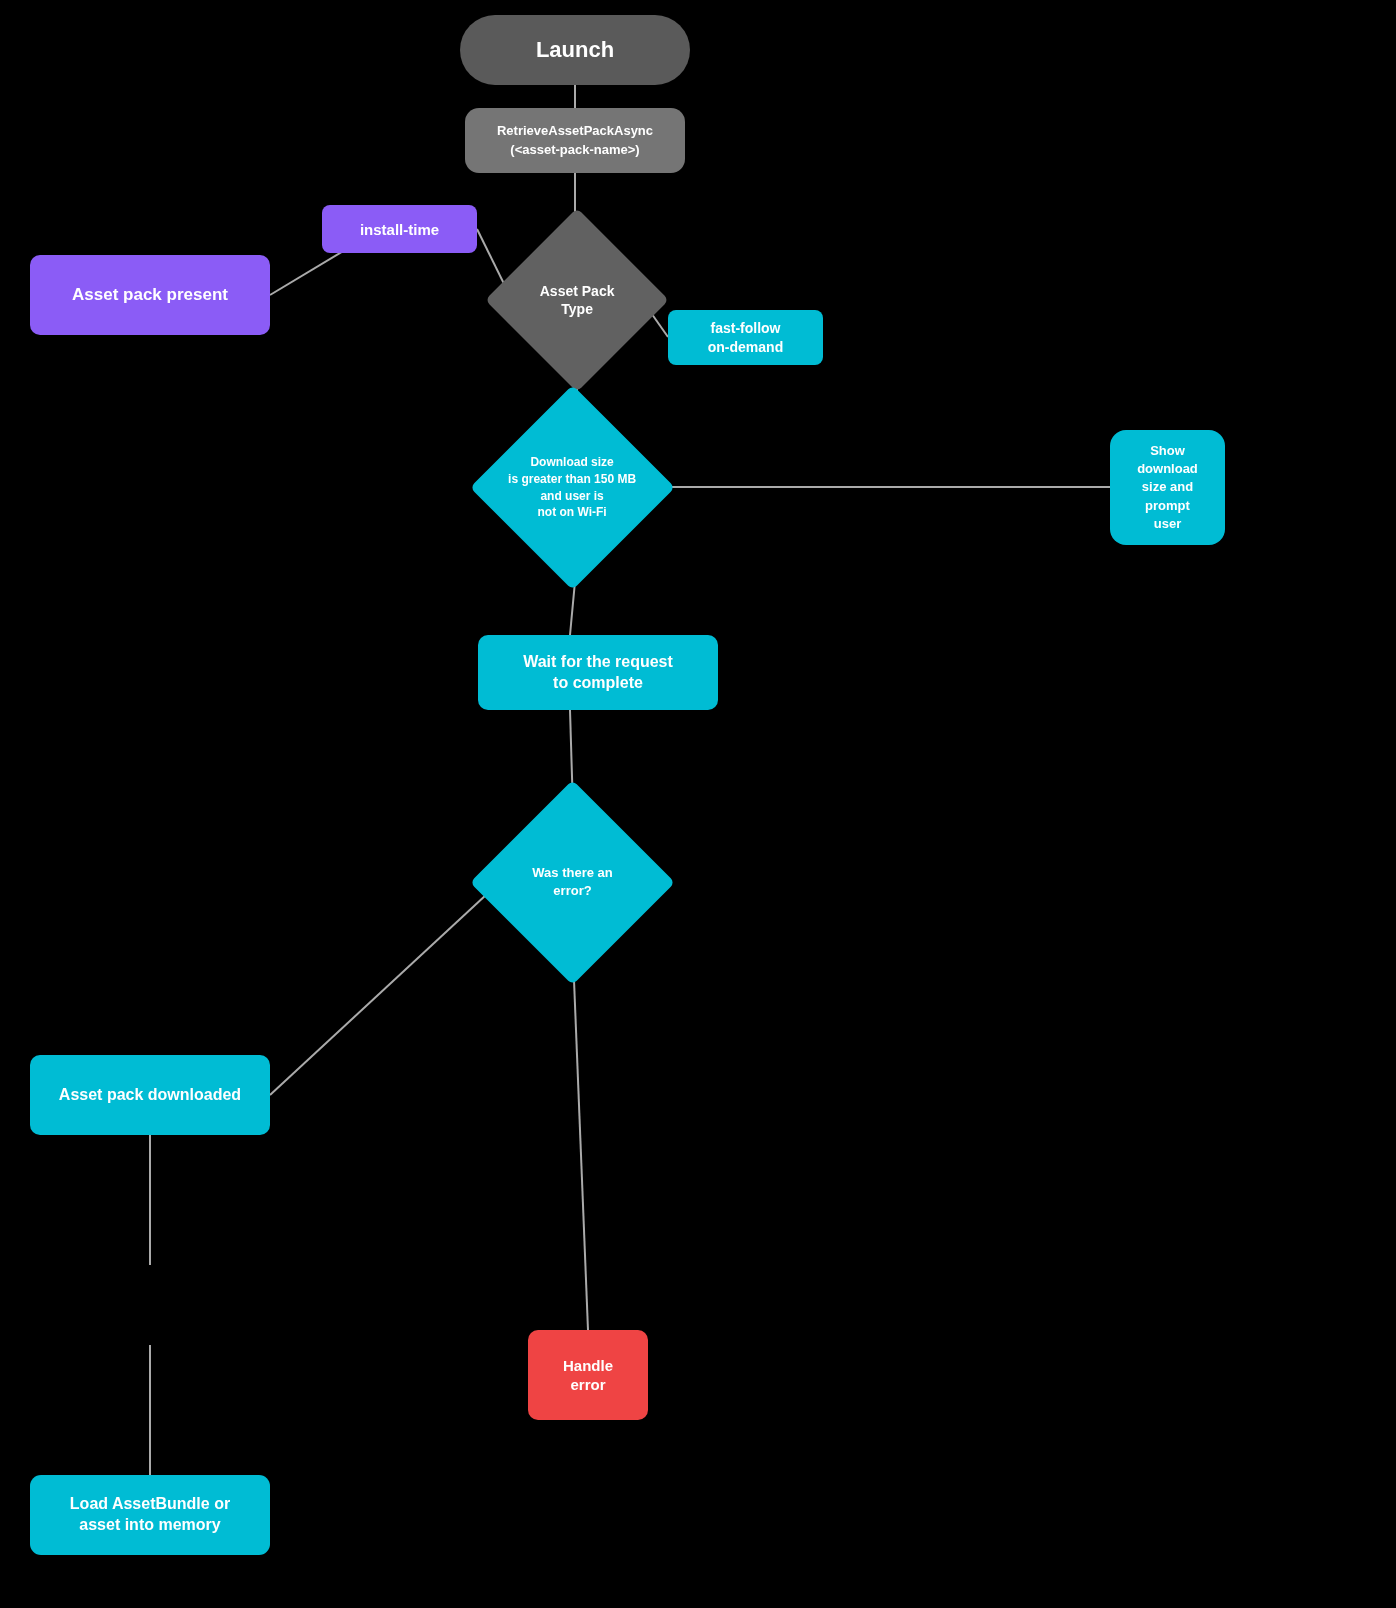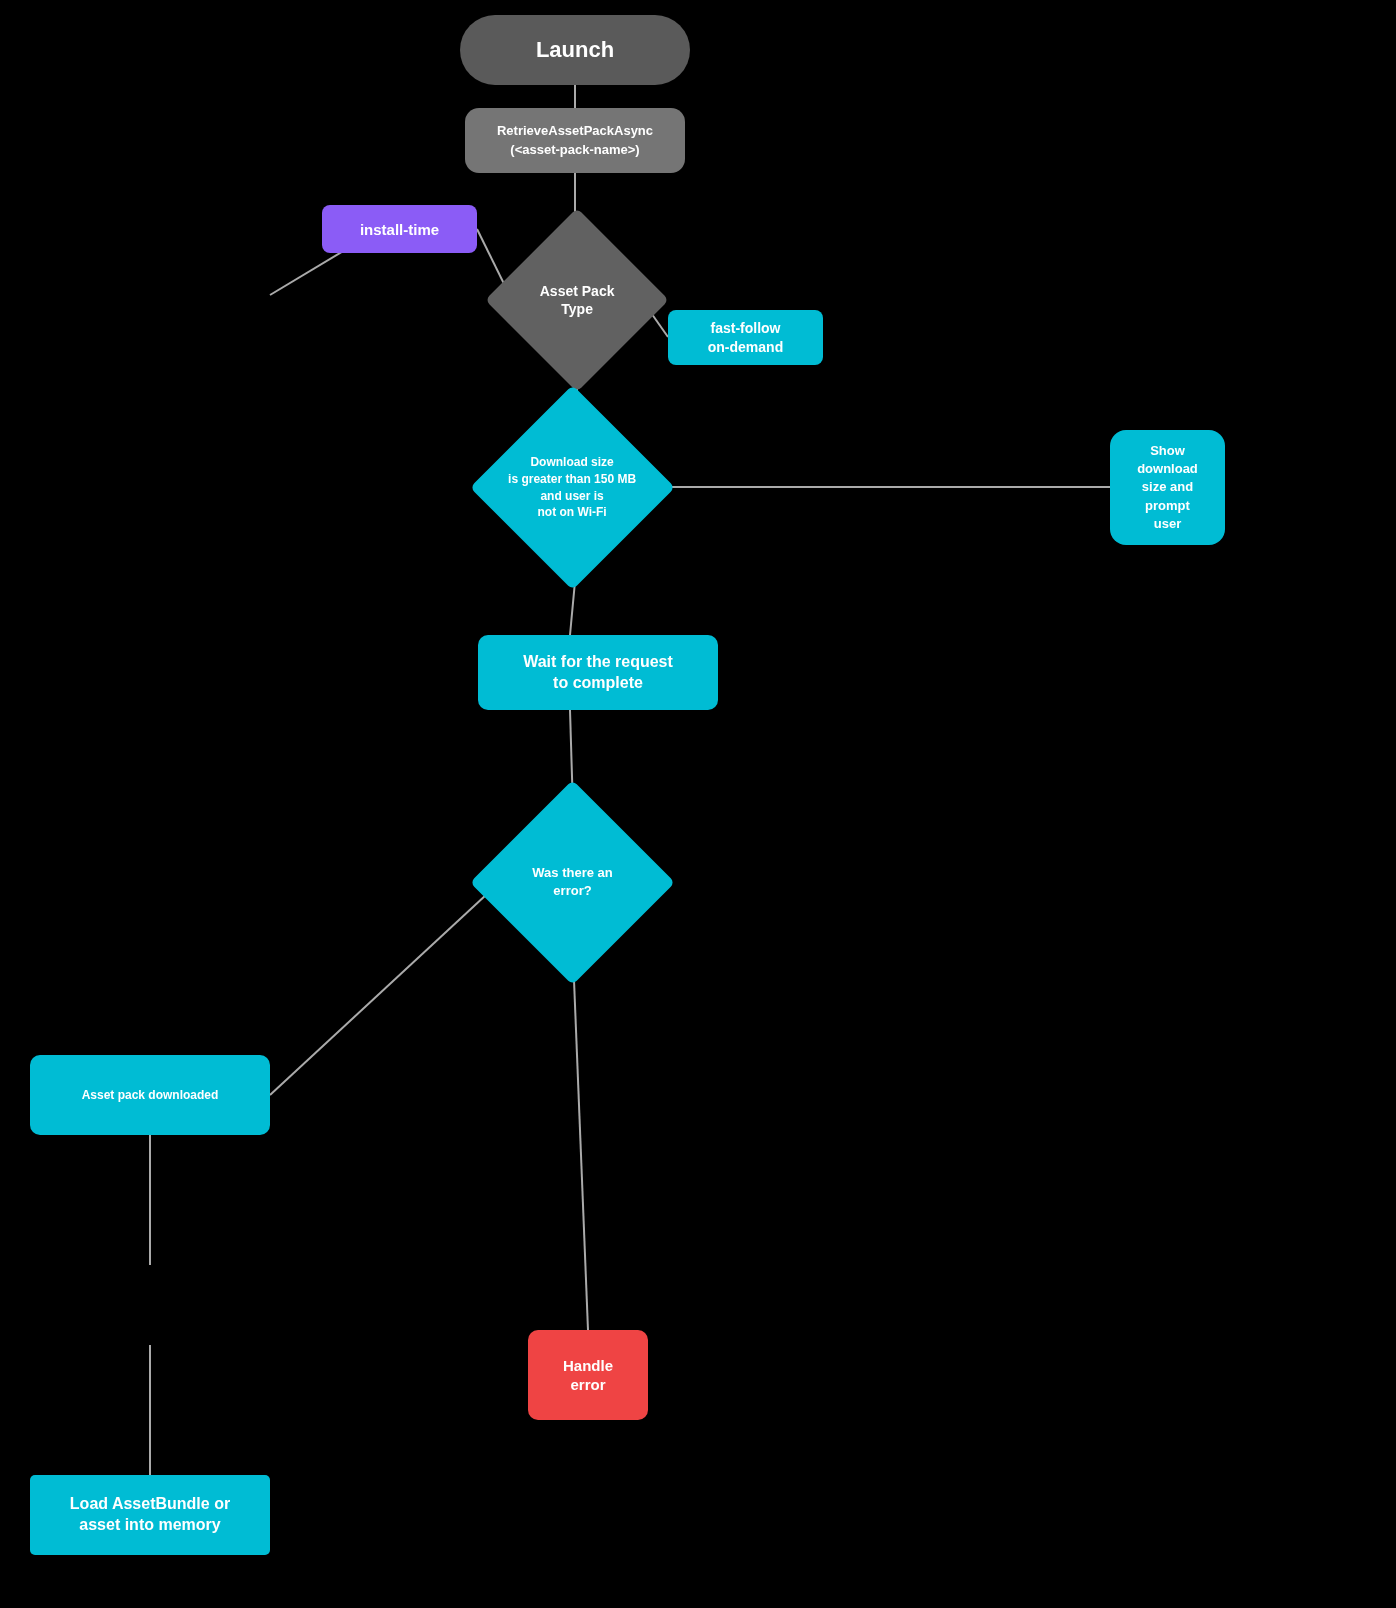--- a/index.html
+++ b/index.html
@@ -175,41 +175,41 @@
     }
 
     
     .node-asset-downloaded {
       width: 240px;
       height: 80px;
       background: #00bcd4;
       border-radius: 10px;
       left: 30px;
       top: 1055px;
-      font-size: 12px;
+      font-size: 16px;
     }
 
     
     .node-get-path {
       width: 240px;
       height: 80px;
       background: #00bcd4;
       border-radius: 10px;
       left: 30px;
       top: 1265px;
       font-size: 16px;
       line-height: 1.3;
     }
 
     
     .node-load-asset {
       width: 240px;
       height: 80px;
       background: #00bcd4;
-      border-radius: 5px;
+      border-radius: 11px;
       left: 30px;
       top: 1475px;
       font-size: 16px;
       line-height: 1.3;
     }
 
     
     .node-handle-error {
       width: 120px;
       height: 90px;
@@ -271,20 +271,23 @@
   </div>
 
   <div class="node node-install-time">
     <span>install-time</span>
   </div>
 
   <div class="node node-asset-pack-type diamond-wrapper">
     <span class="label">Asset Pack<br>Type</span>
   </div>
 
+  <div class="node node-asset-present">
+    <span>Asset pack present</span>
+  </div>
 
   <div class="node node-fast-follow">
     <span>fast-follow<br>on-demand</span>
   </div>
 
   <div class="node node-download-size diamond-wrapper">
     <span class="label">Download size<br>is greater than 150 MB<br>and user is<br>not on Wi-Fi</span>
   </div>
 
   <div class="node node-show-download">

